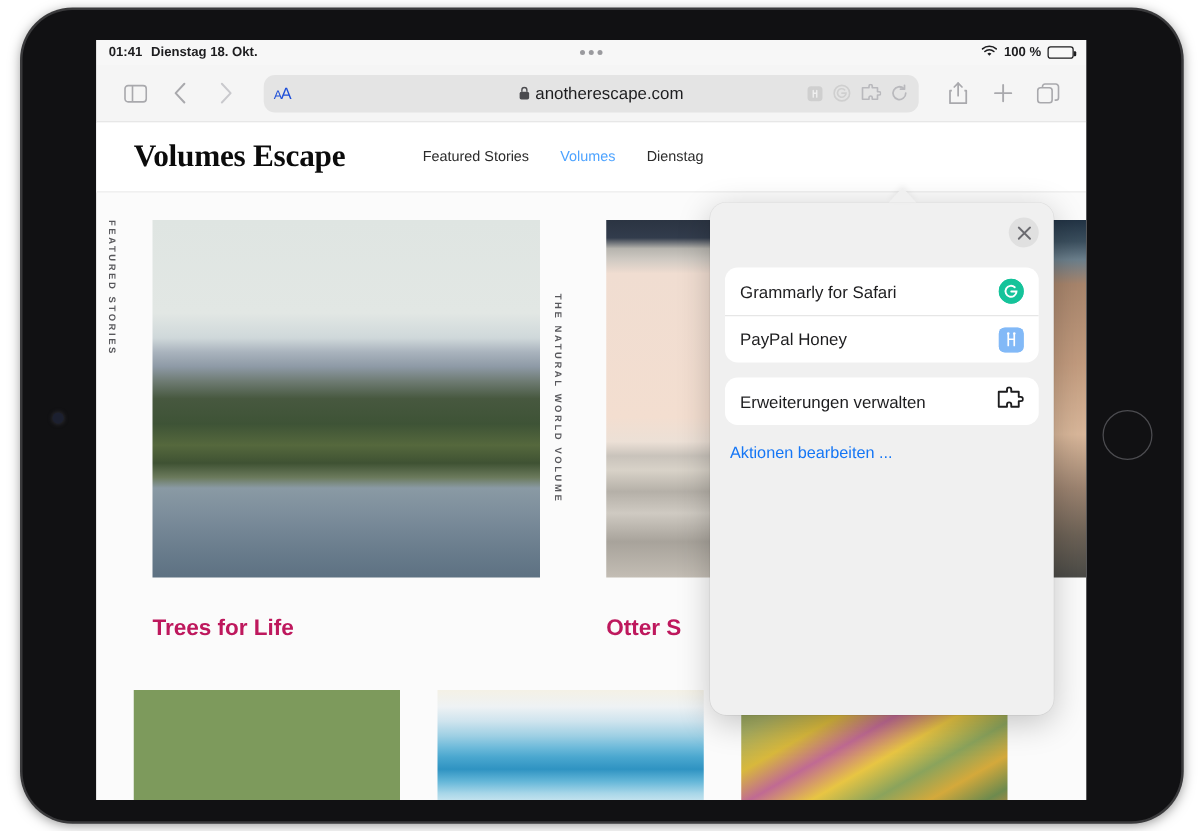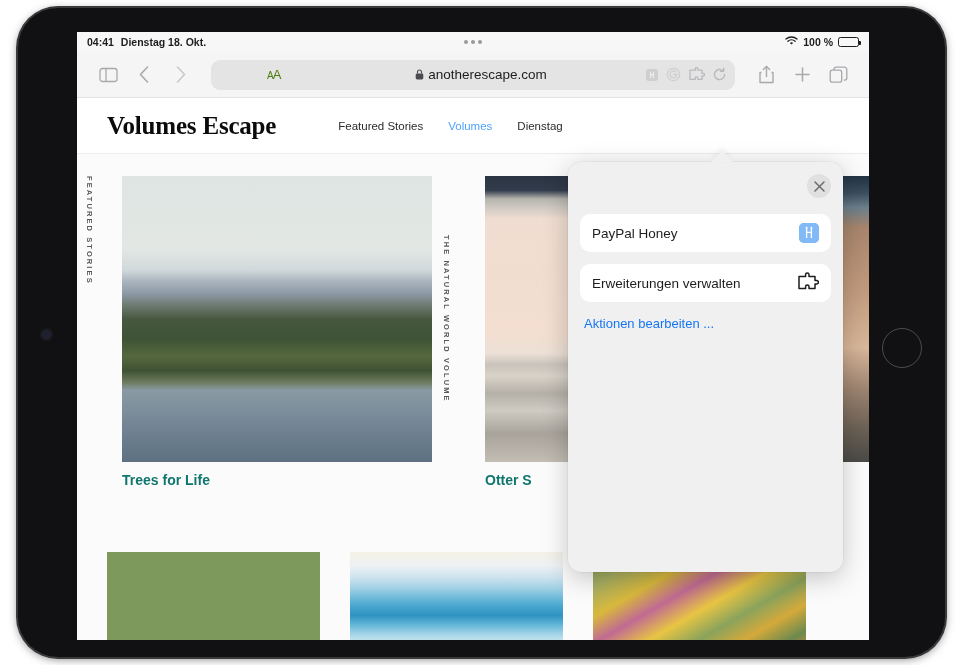--- a/index.html
+++ b/index.html
@@ -82,21 +82,21 @@
     width: 34px; height: 32px;
     display: flex; align-items: center; justify-content: center;
     color: #a9a9ad;
   }
   #address-field {
     flex: 1; height: 30px; margin: 0 12px;
     background: #e4e4e4; border-radius: 9px;
     display: flex; align-items: center; position: relative;
     padding: 0 8px;
   }
-  #aa-btn { font-size: 13px; color: #4d7c0f; letter-spacing: -1px; margin-left: 48px; }
+  #aa-btn { font-size: 13px; color: #1d4ed8; letter-spacing: -1px; }
   #aa-btn .small { font-size: 10px; }
   #url-wrap {
     position: absolute; left: 0; right: 0;
     display: flex; align-items: center; justify-content: center; gap: 4px;
     pointer-events: none;
     margin-left: 16px;
   }
   #url-text { font-size: 13.5px; color: #1d1d1f; }
   #lock-icon { display: flex; }
   #addr-actions {
@@ -132,22 +132,22 @@
 
   .article {
     position: absolute; top: 22px;
     display: flex; align-items: flex-start;
   }
   .art-img {
     width: 310px; height: 286px;
     background-size: cover; background-position: center;
   }
   .art-title {
-    position: absolute; left: 0; top: 296px;
-    font-size: 14px; font-weight: bold; color: #0f766e;
+    position: absolute; left: 0; top: 316px;
+    font-size: 18px; font-weight: bold; color: #be185d;
     white-space: nowrap;
   }
   .side-label { margin-left: 10px; height: 286px; display: flex; align-items: center; }
   .left-label { position: absolute; left: 8px; top: 22px; height: 160px; display:flex; }
 
   
   .img-loch {
     background:
       linear-gradient(180deg,#dfe5e2 0%,#e2e7e4 26%,#cfd8da 33%,#a9b3bd 37%,#8e9aa6 41%,#6f7c74 45%,
         #47583f 50%,#3e5336 57%,#55683d 63%,#3f5233 68%,#6b7a5c 72%,#8a9aa4 75%,#7d8e9c 82%,#6a7d8d 92%,#5d7182 100%);
@@ -228,21 +228,21 @@
 <body>
 
 <div id="device-frame">
   <div id="bezel-camera"></div>
   <div id="bezel-home"></div>
 
   <div id="screen">
 
     <div id="status-bar">
       <div class="status-left">
-        <span>04:41</span>
+        <span>01:41</span>
         <span>Dienstag 18. Okt.</span>
       </div>
       <div class="status-center">
         <i></i>
           <i></i>
           <i></i>
       </div>
       <div class="status-right">
         <span>
           <svg width="13" height="10" viewBox="0 0 13 10">
@@ -380,20 +380,29 @@
       <div id="popover">
         <div id="popover-close">
           <svg width="11" height="11" viewBox="0 0 11 11">
               <path d="M1 1l9 9M10 1l-9 9" stroke="#6b6b70" stroke-width="1.5" stroke-linecap="round"></path>
             </svg>
         </div>
 
         <div id="popover-list">
           <div class="pop-group">
             <div class="pop-row">
+              <span class="pop-label">Grammarly for Safari</span>
+              <span class="ext-badge grammarly">
+                <svg width="20" height="20" viewBox="0 0 20 20">
+                    <circle cx="10" cy="10" r="10" fill="#15c39a"></circle>
+                    <path d="M10 10.2h4.2a4.4 4.4 0 1 1-1.4-3.4" stroke="#fff" stroke-width="1.5" fill="none" stroke-linecap="round"></path>
+                  </svg>
+              </span>
+            </div>
+            <div class="pop-row">
               <span class="pop-label">PayPal Honey</span>
               <span class="honey">
                 <svg width="20" height="20" viewBox="0 0 20 20">
                     <rect width="20" height="20" rx="5" fill="#82b9f7"></rect>
                     <path d="M7.6 5.6v8.8M12.4 5.6v8.8M7.6 9.4h4.8" stroke="#fff" stroke-width="1.35" stroke-linecap="round"></path>
                     <circle cx="7.6" cy="4.8" r="1" fill="#fff"></circle>
                     <circle cx="12.4" cy="4.8" r="1" fill="#fff"></circle>
                   </svg>
               </span>
             </div>

